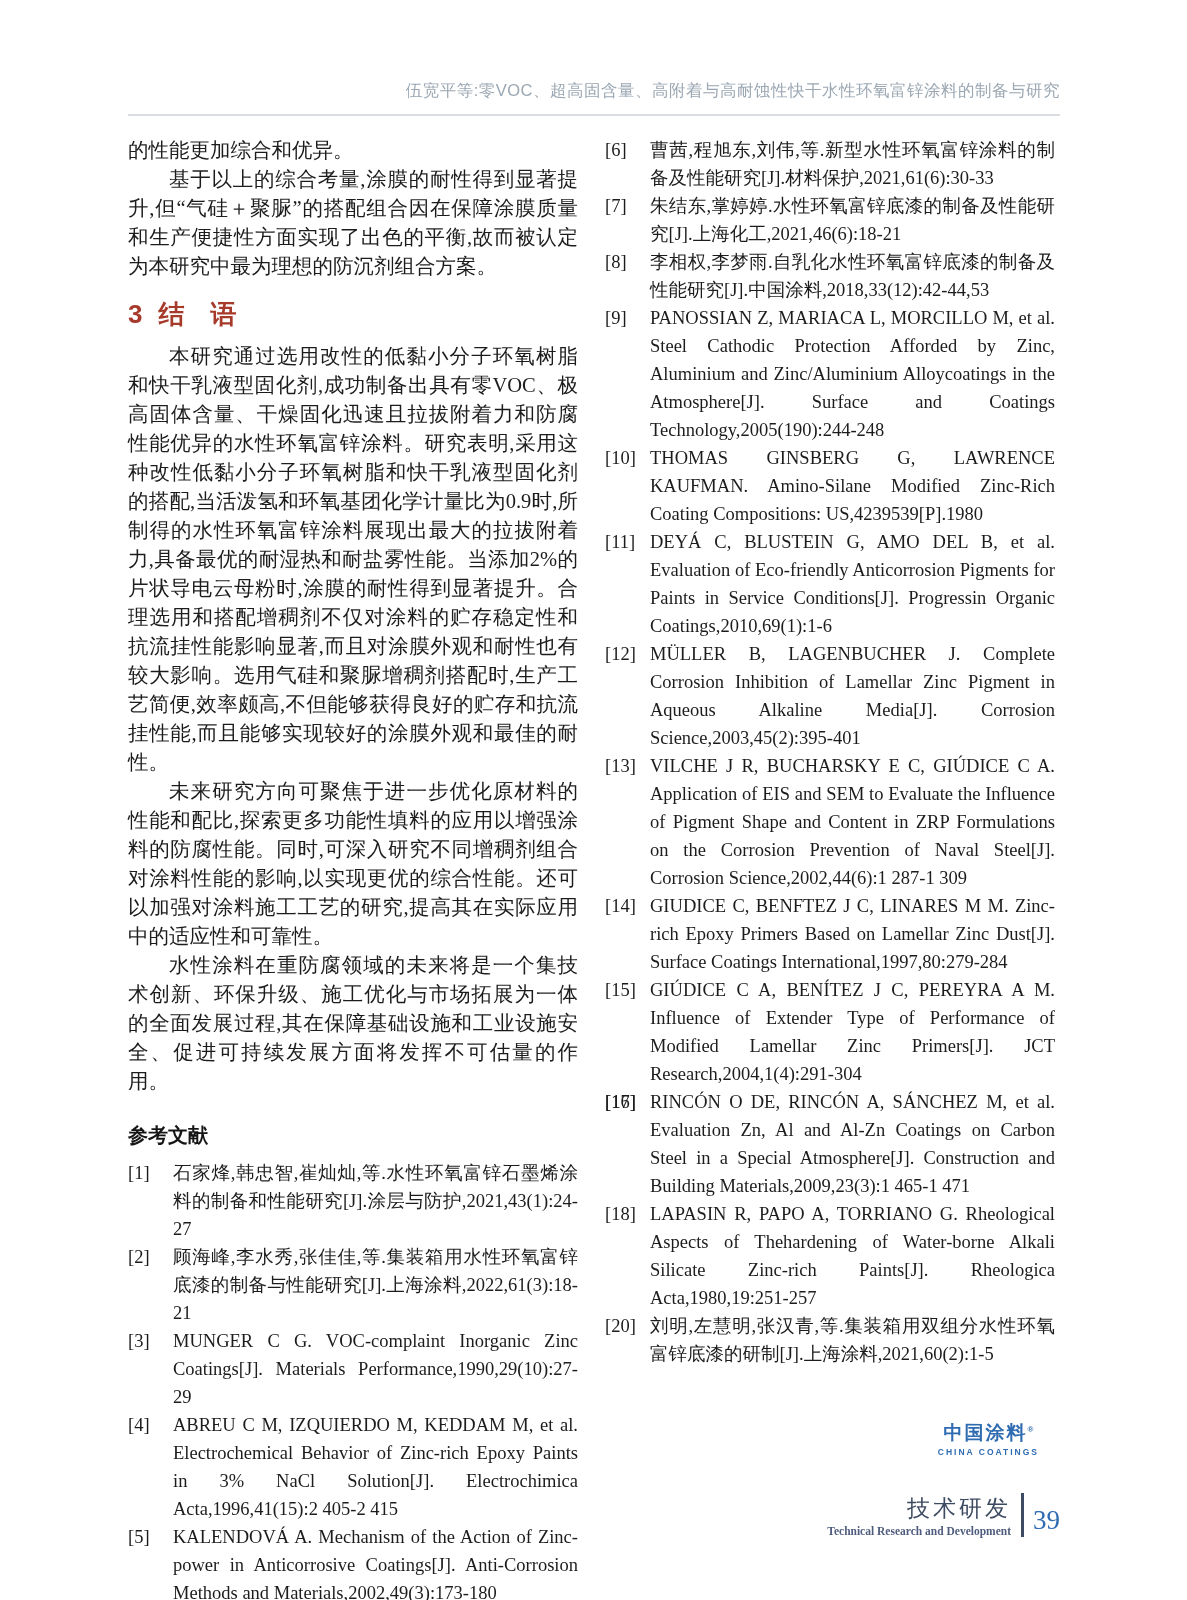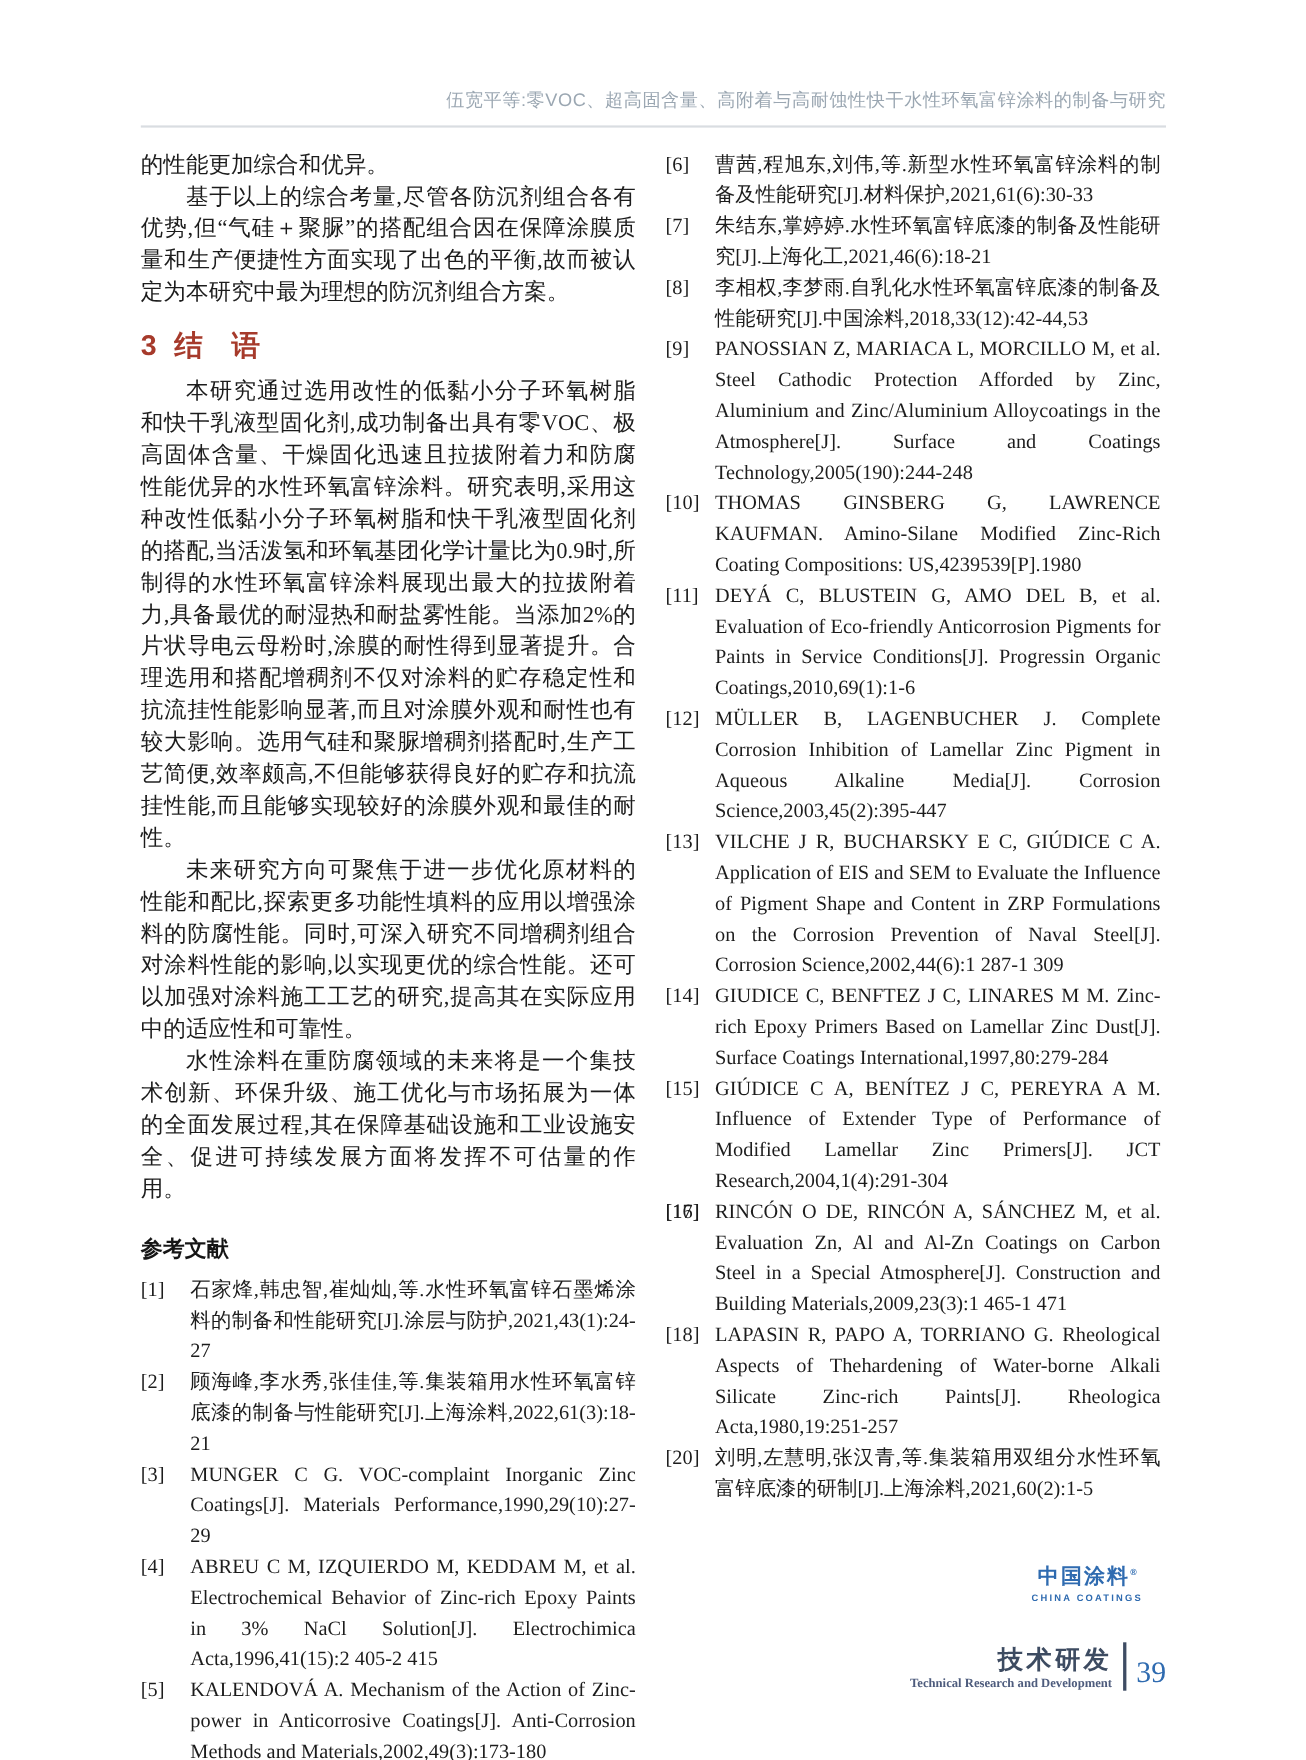--- a/index.html
+++ b/index.html
@@ -59,21 +59,21 @@
     font-weight:bold; font-size:8.5px; color:#2f6bb0; letter-spacing:2px; margin-top:1px;text-align:right;
   }
 
   .page-footer {
     position:absolute; right:127px; top:1493px;
     display:flex; align-items:stretch;
   }
   .footer-titles { text-align:right; margin-right:10px; }
   .footer-cn {
     font-family:"Liberation Sans","DejaVu Sans",sans-serif;
-    font-weight:bold; font-size:23px; color:#3d4b61; letter-spacing:3px;
+    font-weight:normal; font-size:23px; color:#3d4b61; letter-spacing:3px;
   }
   .footer-en {
     font-size:11.5px; color:#4e5c7d; font-weight:bold; margin-top:1px;
   }
   .footer-bar { width:3px; background:#3e4c63; margin-right:9px; }
   .footer-page {
     font-size:27px; color:#2f6bb0; align-self:center; margin-top:10px;
   }
 </style>
 </head>
@@ -82,21 +82,21 @@
 <div class="page">
 
   <header class="page-header">
     <div class="running-title">伍宽平等:零VOC、超高固含量、高附着与高耐蚀性快干水性环氧富锌涂料的制备与研究</div>
   </header>
 
   <main class="columns">
 
     <section class="col col-left">
       <p class="body-p">的性能更加综合和优异。</p>
-      <p class="body-p indent">基于以上的综合考量,尽管各防沉剂组合各有优势,但“气硅＋聚脲”的搭配组合因在保障涂膜质量和生产便捷性方面实现了出色的平衡,故而被认定为本研究中最为理想的防沉剂组合方案。</p>
+      <p class="body-p indent">基于以上的综合考量,涂膜的耐性得到显著提升,但“气硅＋聚脲”的搭配组合因在保障涂膜质量和生产便捷性方面实现了出色的平衡,故而被认定为本研究中最为理想的防沉剂组合方案。</p>
 
       <h2 class="section-heading">
         <span class="sec-num">3</span><span class="sec-title">结　语</span>
       </h2>
 
       <div>
 
           <p class="body-p indent">本研究通过选用改性的低黏小分子环氧树脂和快干乳液型固化剂,成功制备出具有零VOC、极高固体含量、干燥固化迅速且拉拔附着力和防腐性能优异的水性环氧富锌涂料。研究表明,采用这种改性低黏小分子环氧树脂和快干乳液型固化剂的搭配,当活泼氢和环氧基团化学计量比为0.9时,所制得的水性环氧富锌涂料展现出最大的拉拔附着力,具备最优的耐湿热和耐盐雾性能。当添加2%的片状导电云母粉时,涂膜的耐性得到显著提升。合理选用和搭配增稠剂不仅对涂料的贮存稳定性和抗流挂性能影响显著,而且对涂膜外观和耐性也有较大影响。选用气硅和聚脲增稠剂搭配时,生产工艺简便,效率颇高,不但能够获得良好的贮存和抗流挂性能,而且能够实现较好的涂膜外观和最佳的耐性。</p>
 
           <p class="body-p indent">未来研究方向可聚焦于进一步优化原材料的性能和配比,探索更多功能性填料的应用以增强涂料的防腐性能。同时,可深入研究不同增稠剂组合对涂料性能的影响,以实现更优的综合性能。还可以加强对涂料施工工艺的研究,提高其在实际应用中的适应性和可靠性。</p>
@@ -151,21 +151,21 @@
 
           <div class="ref">
             <span class="ref-label">[10]</span><span class="ref-text">THOMAS GINSBERG G, LAWRENCE KAUFMAN. Amino-Silane Modified Zinc-Rich Coating Compositions: US,4239539[P].1980</span>
           </div>
 
           <div class="ref">
             <span class="ref-label">[11]</span><span class="ref-text">DEYÁ C, BLUSTEIN G, AMO DEL B, et al. Evaluation of Eco-friendly Anticorrosion Pigments for Paints in Service Conditions[J]. Progressin Organic Coatings,2010,69(1):1-6</span>
           </div>
 
           <div class="ref">
-            <span class="ref-label">[12]</span><span class="ref-text">MÜLLER B, LAGENBUCHER J. Complete Corrosion Inhibition of Lamellar Zinc Pigment in Aqueous Alkaline Media[J]. Corrosion Science,2003,45(2):395-447</span>
+            <span class="ref-label">[12]</span><span class="ref-text">MÜLLER B, LAGENBUCHER J. Complete Corrosion Inhibition of Lamellar Zinc Pigment in Aqueous Alkaline Media[J]. Corrosion Science,2003,45(2):395-401</span>
           </div>
 
           <div class="ref">
             <span class="ref-label">[13]</span><span class="ref-text">VILCHE J R, BUCHARSKY E C, GIÚDICE C A. Application of EIS and SEM to Evaluate the Influence of Pigment Shape and Content in ZRP Formulations on the Corrosion Prevention of Naval Steel[J]. Corrosion Science,2002,44(6):1 287-1 309</span>
           </div>
 
           <div class="ref">
             <span class="ref-label">[14]</span><span class="ref-text">GIUDICE C, BENFTEZ J C, LINARES M M. Zinc-rich Epoxy Primers Based on Lamellar Zinc Dust[J]. Surface Coatings International,1997,80:279-284</span>
           </div>
 

